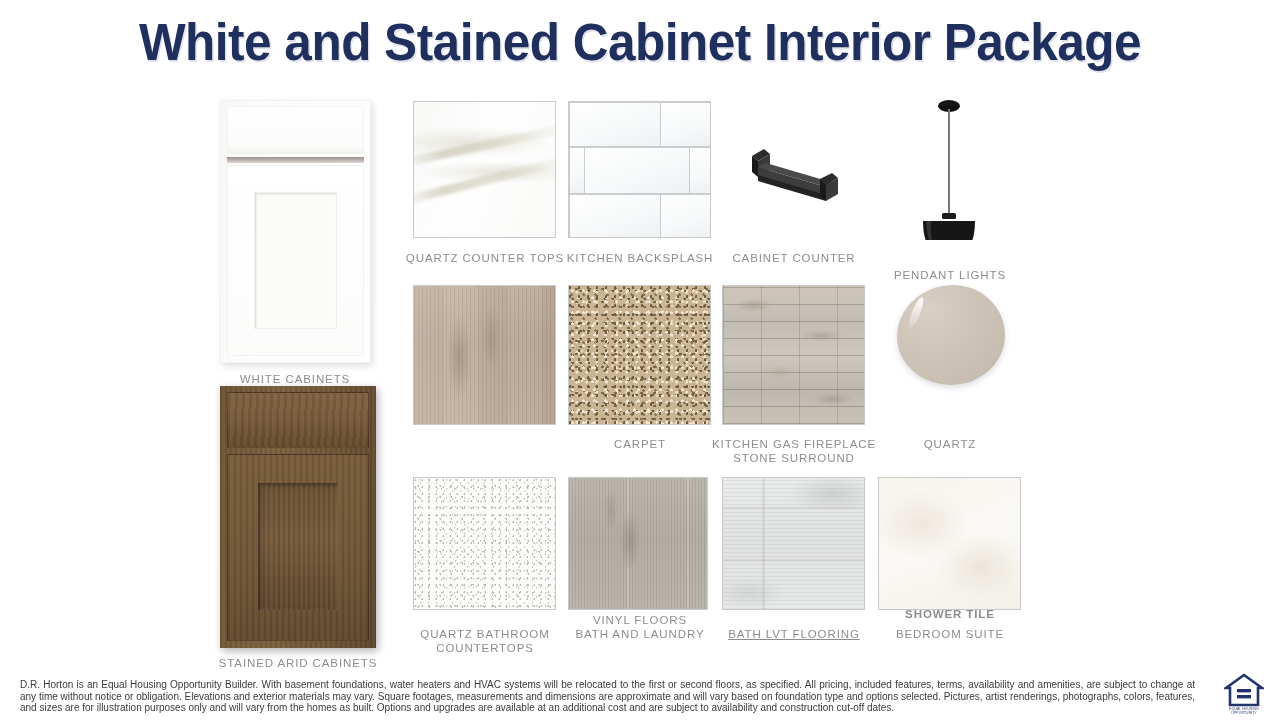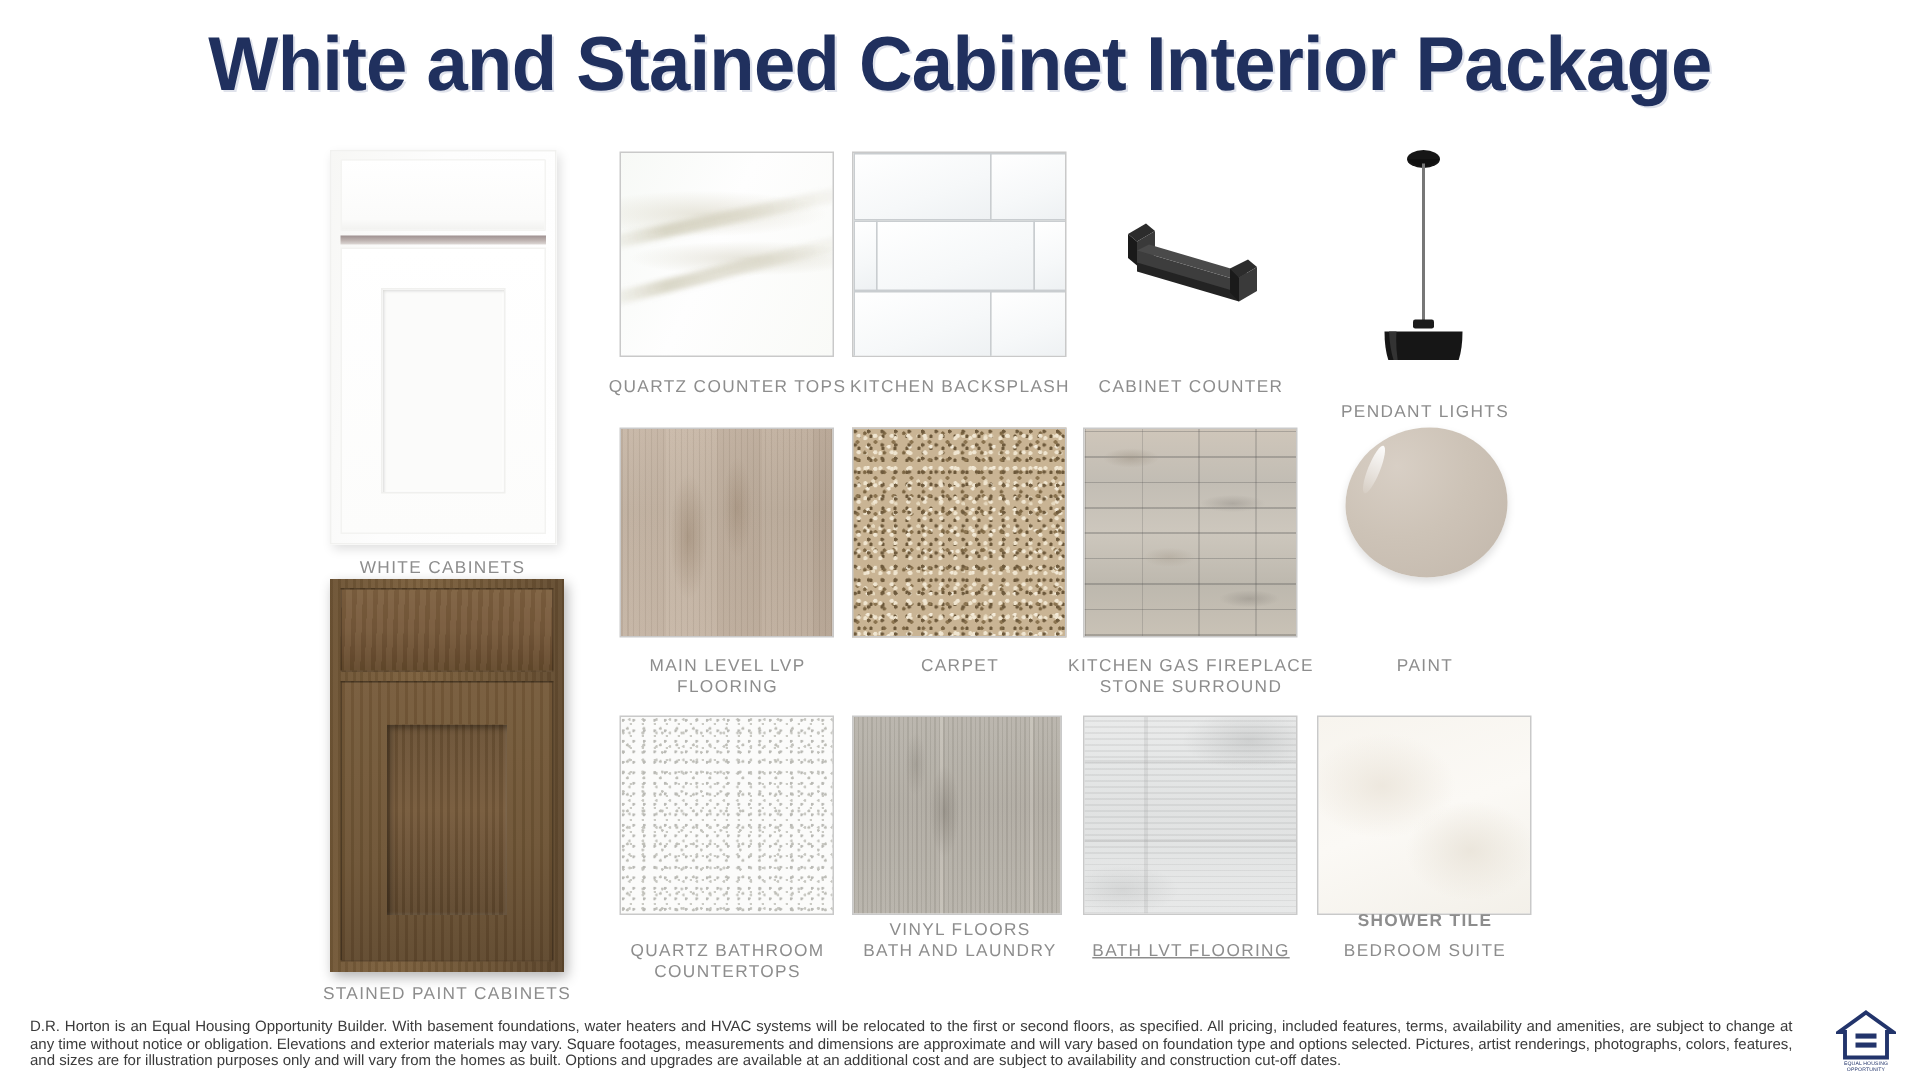--- a/index.html
+++ b/index.html
@@ -274,21 +274,21 @@
     </div>
   </div>
   <div class="cab-label" style="position:absolute; left:180px; top:372px; width:230px;">WHITE CABINETS</div>
 
   <div id="stained-cab">
     <div class="drawer"></div>
     <div class="door">
       <div class="panel"></div>
     </div>
   </div>
-  <div class="cab-label" style="position:absolute; left:180px; top:656px; width:236px;">STAINED PAINT CABINETS</div>
+  <div class="cab-label" style="position:absolute; left:180px; top:656px; width:236px;">STAINED ARID CABINETS</div>
 
   <div class="swatch" style="left:413px; top:101px; width:143px; height:137px;">
     <div class="sw-box tex-quartz"></div>
   </div>
   <div class="sw-label" style="position:absolute; left:398px; top:251px; width:174px;">QUARTZ COUNTER TOPS</div>
 
   <div class="swatch" style="left:568px; top:101px; width:143px; height:137px;">
     <div class="sw-box tex-subway">
       <div class="row" style="top:0; height:45px;">
         <div class="t" style="width:68%"></div>
@@ -334,37 +334,36 @@
       <path d="M48,126 q1,20 8,29 q-4,-14 -3,-29 z" fill="#333"></path>
       <path d="M49,156 q22,14 44,0 q-22,9 -44,0 z" fill="#e0a43a"></path>
       <ellipse cx="71" cy="158" rx="22" ry="5" fill="#f0b95a"></ellipse>
     </svg>
   </div>
   <div class="sw-label" style="position:absolute; left:863px; top:251px; width:174px;margin-top:17px;">PENDANT LIGHTS</div>
 
   <div class="swatch" style="left:413px; top:285px; width:143px; height:140px;">
     <div class="sw-box tex-lvp"></div>
   </div>
-  <div class="sw-label" style="position:absolute; left:398px; top:437px; width:174px;">MAIN LEVEL LVP FLOORING</div>
 
   <div class="swatch" style="left:568px; top:285px; width:143px; height:140px;">
     <div class="sw-box tex-carpet"></div>
   </div>
   <div class="sw-label" style="position:absolute; left:553px; top:437px; width:174px;">CARPET</div>
 
   <div class="swatch" style="left:722px; top:285px; width:143px; height:140px;">
     <div class="sw-box tex-stone"></div>
   </div>
   <div class="sw-label" style="position:absolute; left:707px; top:437px; width:174px;">KITCHEN GAS FIREPLACE</div>
   <div class="sw-label" style="position:absolute; left:707px; top:451px; width:174px;">STONE SURROUND</div>
 
   <div id="paint-blob" style="left:897px; top:285px;">
     <div class="gloss"></div>
   </div>
-  <div class="sw-label" style="position:absolute; left:863px; top:437px; width:174px;">PAINT</div>
+  <div class="sw-label" style="position:absolute; left:863px; top:437px; width:174px;">QUARTZ</div>
 
   <div class="swatch" style="left:413px; top:477px; width:143px; height:133px;">
     <div class="sw-box tex-qbath"></div>
   </div>
   <div class="sw-label" style="position:absolute; left:398px; top:627px; width:174px;">QUARTZ BATHROOM</div>
   <div class="sw-label" style="position:absolute; left:398px; top:641px; width:174px;">COUNTERTOPS</div>
 
   <div class="swatch" style="left:568px; top:477px; width:140px; height:133px;">
     <div class="sw-box tex-graywood"></div>
   </div>

